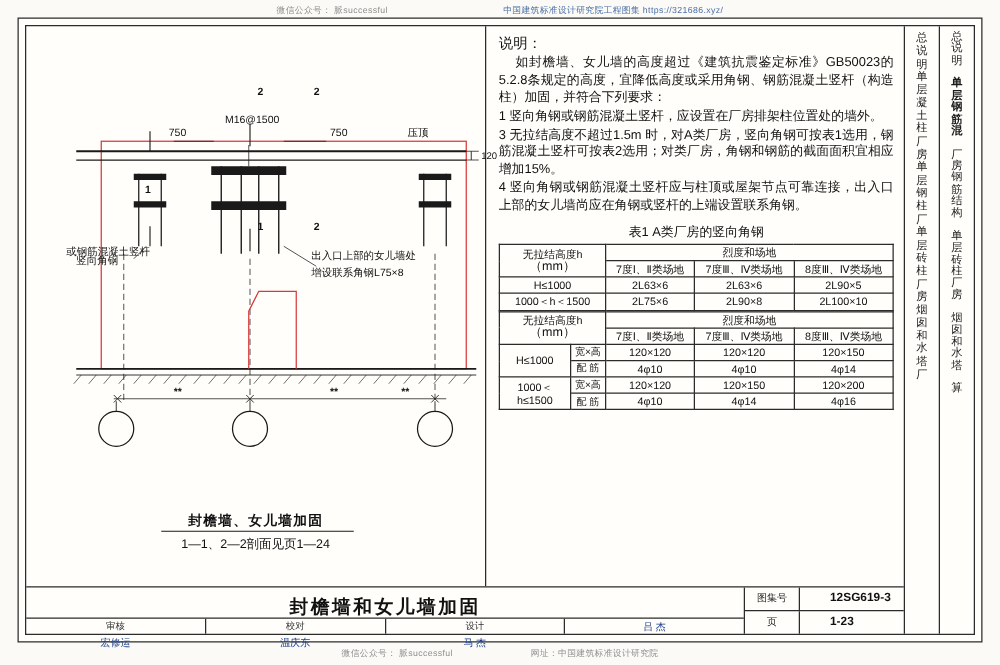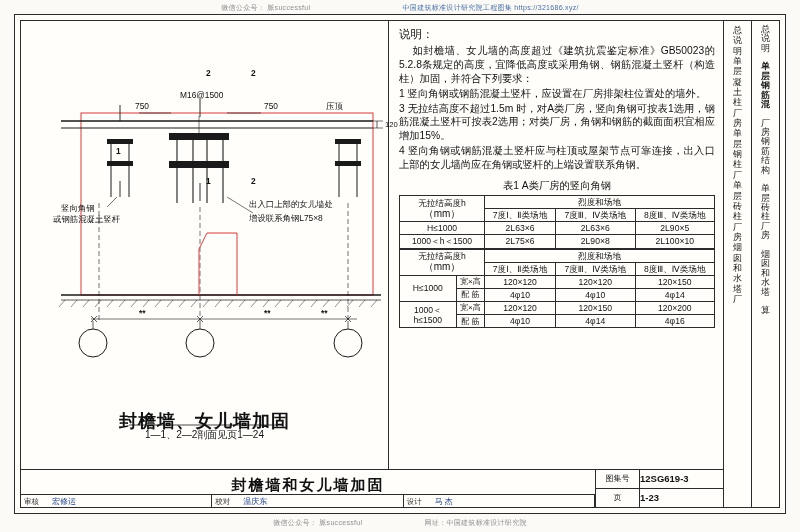--- a/index.html
+++ b/index.html
@@ -93,33 +93,34 @@
     position: relative; top: -3px;
   }
   .tb-sign {
     position: absolute; left: 0; right: 0; bottom: 0; height: 13px;
     border-top: 0.6px solid #2b2b2b;
     display: flex; font-size: 7.5px; color: #333;
   }
   .tb-sign .cell {
     border-right: 0.6px solid #2b2b2b;
     padding: 1px 3px 0;
-    display: flex; align-items: center; gap: 13px;
+    display: flex; align-items: center; gap: 3px;
     white-space: nowrap;
+    flex-direction: column;
   }
   .tb-sign .cell .hand {
     font-family: "Liberation Serif", serif;
     color: #1d3f8a; font-size: 8px; 
   }
   .tb-right {
     width: 128px; border-left: 0.6px solid #2b2b2b;
     display: flex; flex-direction: column;
   }
   .tb-right .r1, .tb-right .r2 {
-    flex: 1 1 50%; display: flex; align-items: center;
+    flex: 1 1 50%; display: flex; align-items: center; gap: 24px;
   }
   .tb-right .r1 { border-bottom: 0.6px solid #2b2b2b; }
   .tb-right .lab {
     width: 44px; font-size: 8px; color: #222;
     border-right: 0.6px solid #2b2b2b;
     text-align: center; line-height: 1.05;
     display: flex; align-items: center; justify-content: center;
     height: 100%;
   }
   .tb-right .val {
@@ -155,21 +156,21 @@
   table.t .lead { width: 27%; }
   .t .unit { font-size: 10px; }
   .rowlab { width: 27%; }
   .sub { width: 9%; font-size: 8px; }
 
   
   .dwg { position: absolute; inset: 0; }
   .dwg svg { position: absolute; left: 0; top: 0; }
   .cap1 {
     position: absolute; left: 0; right: 0; top: 388px;
-    text-align: center; font-size: 18px; font-weight: bold; color: #111;
+    text-align: center; font-size: 11px; font-weight: bold; color: #111;
     letter-spacing: 1px;
   }
   .cap2 {
     position: absolute; left: 0; right: 0; top: 407px;
     text-align: center; font-size: 10px; color: #111;
   }
   .lbl {
     position: absolute; font-size: 8.4px; color: #111; white-space: nowrap;
   }
   .lbl.b { font-weight: bold; }
@@ -318,21 +319,21 @@
             <div class="lbl" style="left:305px; top:80px;">压顶</div>
             <div class="lbl" style="left:364px; top:99px; font-size:7.6px;">120</div>
 
             <div class="lbl b" style="left:185px; top:47px;">2</div>
             <div class="lbl b" style="left:230px; top:47px;">2</div>
             <div class="lbl b" style="left:95px; top:125px;">1</div>
             <div class="lbl b" style="left:185px; top:155px;">1</div>
             <div class="lbl b" style="left:230px; top:155px;">2</div>
 
             <div class="lbl" style="left:40px; top:182px;">竖向角钢</div>
-            <div class="lbl" style="left:32px; top:193px;">或钢筋混凝土竖杆</div>
+            <div class="lbl" style="left:32px; top:175px;">或钢筋混凝土竖杆</div>
             <div class="lbl" style="left:228px; top:178px;">出入口上部的女儿墙处</div>
             <div class="lbl" style="left:228px; top:192px;">增设联系角钢L75×8</div>
 
             <div class="lbl b" style="left:118px; top:287px;">**</div>
             <div class="lbl b" style="left:243px; top:287px;">**</div>
             <div class="lbl b" style="left:300px; top:287px;">**</div>
 
             <div class="cap1">封檐墙、女儿墙加固</div>
             <div class="cap2">1—1、2—2剖面见页1—24</div>
           </div>
@@ -430,20 +431,23 @@
                 <span class="hand">宏修运</span>
               </div>
               <div class="cell" style="flex:1">
                 <span>校对</span>
                 <span class="hand">温庆东</span>
               </div>
               <div class="cell" style="flex:1">
                 <span>设计</span>
                 <span class="hand">马 杰</span>
               </div>
+              <div class="cell" style="flex:1; border-right:none;">
+                <span class="hand">吕 杰</span>
+              </div>
             </div>
           </div>
           <div class="tb-right">
             <div class="r1">
               <div class="lab">图集号</div>
               <div class="val">12SG619-3</div>
             </div>
             <div class="r2">
               <div class="lab">页</div>
               <div class="val">1-23</div>

